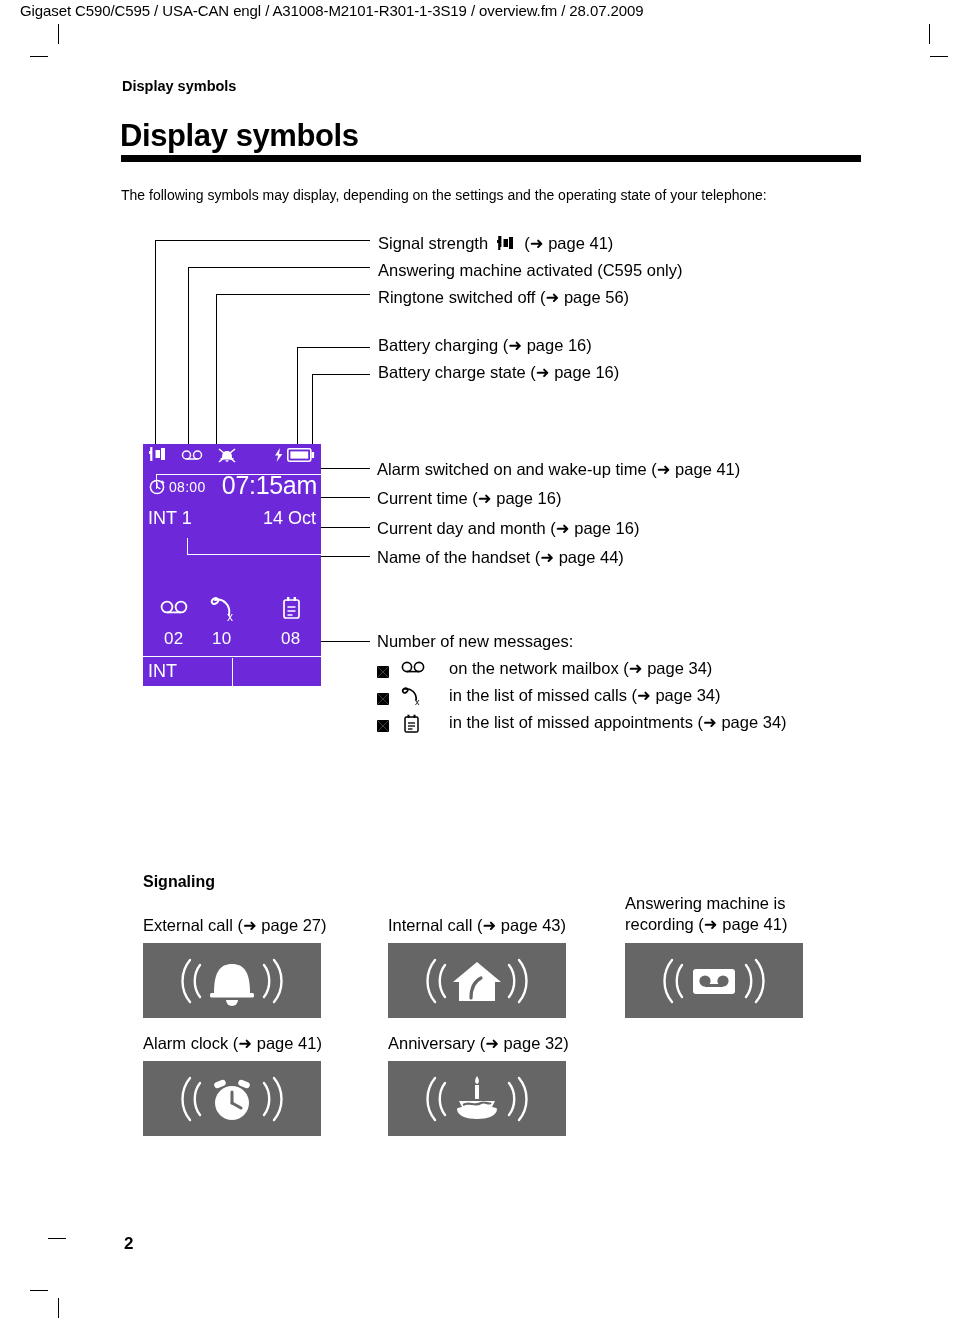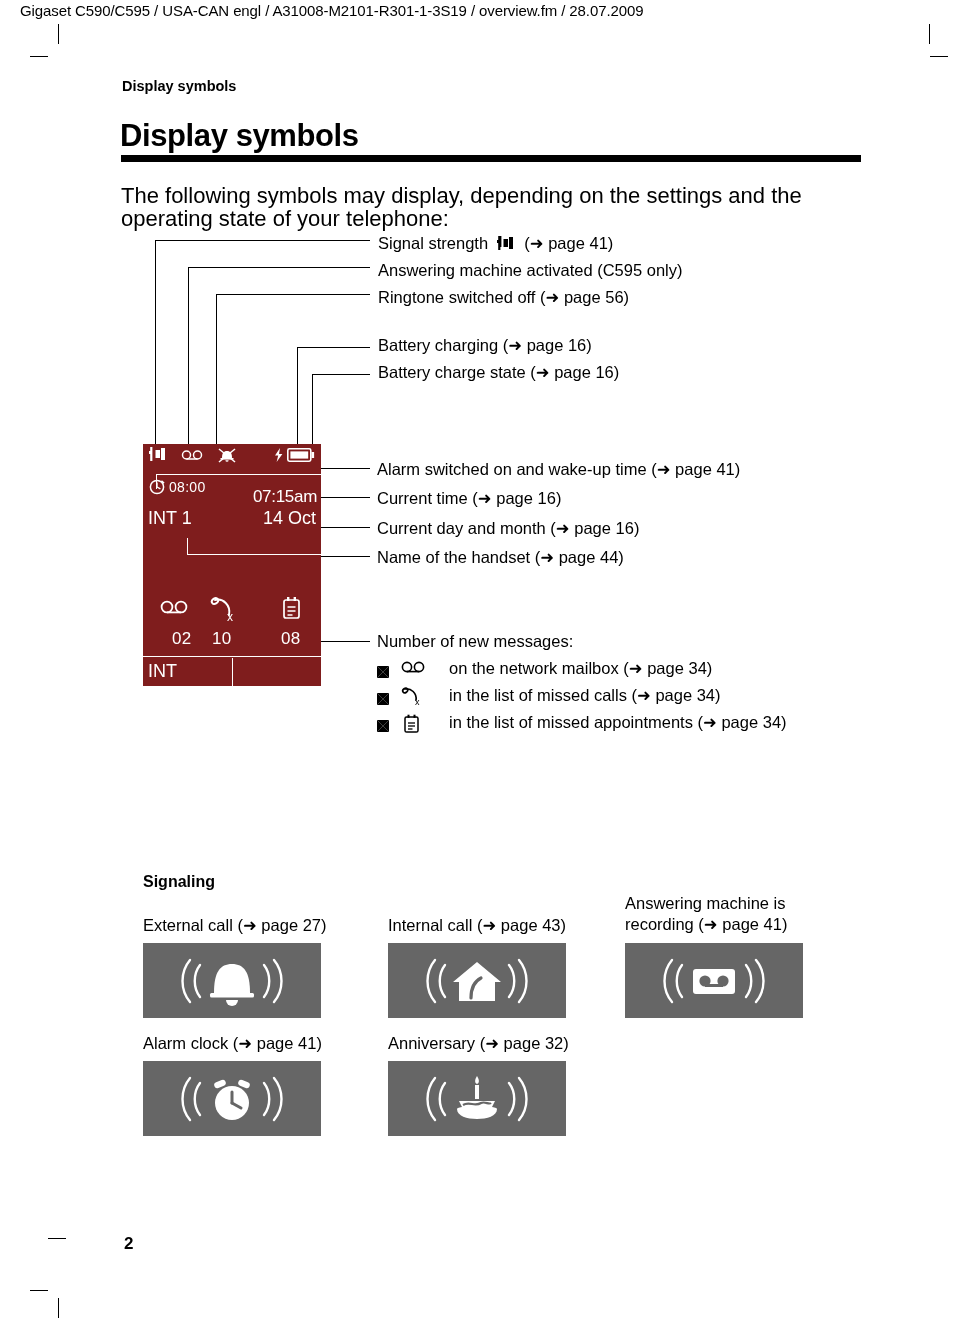--- a/index.html
+++ b/index.html
@@ -63,21 +63,21 @@
     width: 740px;
     height: 7px;
     background: #000;
   }
 
   .intro {
     position: absolute;
     left: 121px;
     top: 184px;
     width: 745px;
-    font-size: 22px;
+    font-size: 14px;
     line-height: 23px;
   }
 
   
   .callout {
     position: absolute;
     font-size: 16.5px;
     white-space: nowrap;
   }
 
@@ -89,21 +89,21 @@
   .ll.h { height: 1px; }
   .ll.v { width: 1px; }
 
   
   .display {
     position: absolute;
     left: 143px;
     top: 444px;
     width: 178px;
     height: 242px;
-    background: #7f1d1d;
+    background: #6d28d9;
     color: #ffffff;
     overflow: hidden;
   }
   .statusbar {
     position: absolute;
     left: 0; top: 0;
     width: 178px;
     height: 23px;
   }
   .sb-icon {
@@ -125,22 +125,22 @@
   .alarm-time {
     position: absolute;
     left: 26px;
     top: 8px;
     font-size: 14px;
     letter-spacing: 0.3px;
   }
   .cur-time {
     position: absolute;
     right: 4px;
-    top: 16px;
-    font-size: 17px;
+    top: 0px;
+    font-size: 25px;
     letter-spacing: -0.3px;
   }
   .disp-row2 {
     position: absolute;
     left: 0;
     top: 64px;
     width: 178px;
     height: 26px;
     font-size: 18px;
   }
@@ -454,21 +454,21 @@
       <span class="msg-ico" style="left:138px; top:0;">
         <svg width="22" height="26" viewBox="0 0 22 26">
           <rect x="3" y="4" width="15" height="18" rx="2" fill="none" stroke="#fff" stroke-width="1.7"></rect>
           <rect x="6" y="1" width="2.4" height="4" fill="#fff"></rect>
           <rect x="12.6" y="1" width="2.4" height="4" fill="#fff"></rect>
           <line x1="6.5" y1="11" x2="14.5" y2="11" stroke="#fff" stroke-width="1.5"></line>
           <line x1="6.5" y1="15" x2="14.5" y2="15" stroke="#fff" stroke-width="1.5"></line>
           <line x1="6.5" y1="19" x2="11.5" y2="19" stroke="#fff" stroke-width="1.5"></line>
         </svg>
       </span>
-      <span class="msg-num" style="left:29px;text-align:center;">02</span>
+      <span class="msg-num" style="left:21px;text-align:center;">02</span>
       <span class="msg-num" style="left:69px;">10</span>
       <span class="msg-num" style="left:138px;">08</span>
     </div>
 
     <div class="softkeys">
       <div class="sk-divider"></div>
       <span class="sk-label">INT</span>
     </div>
   </div>
 

